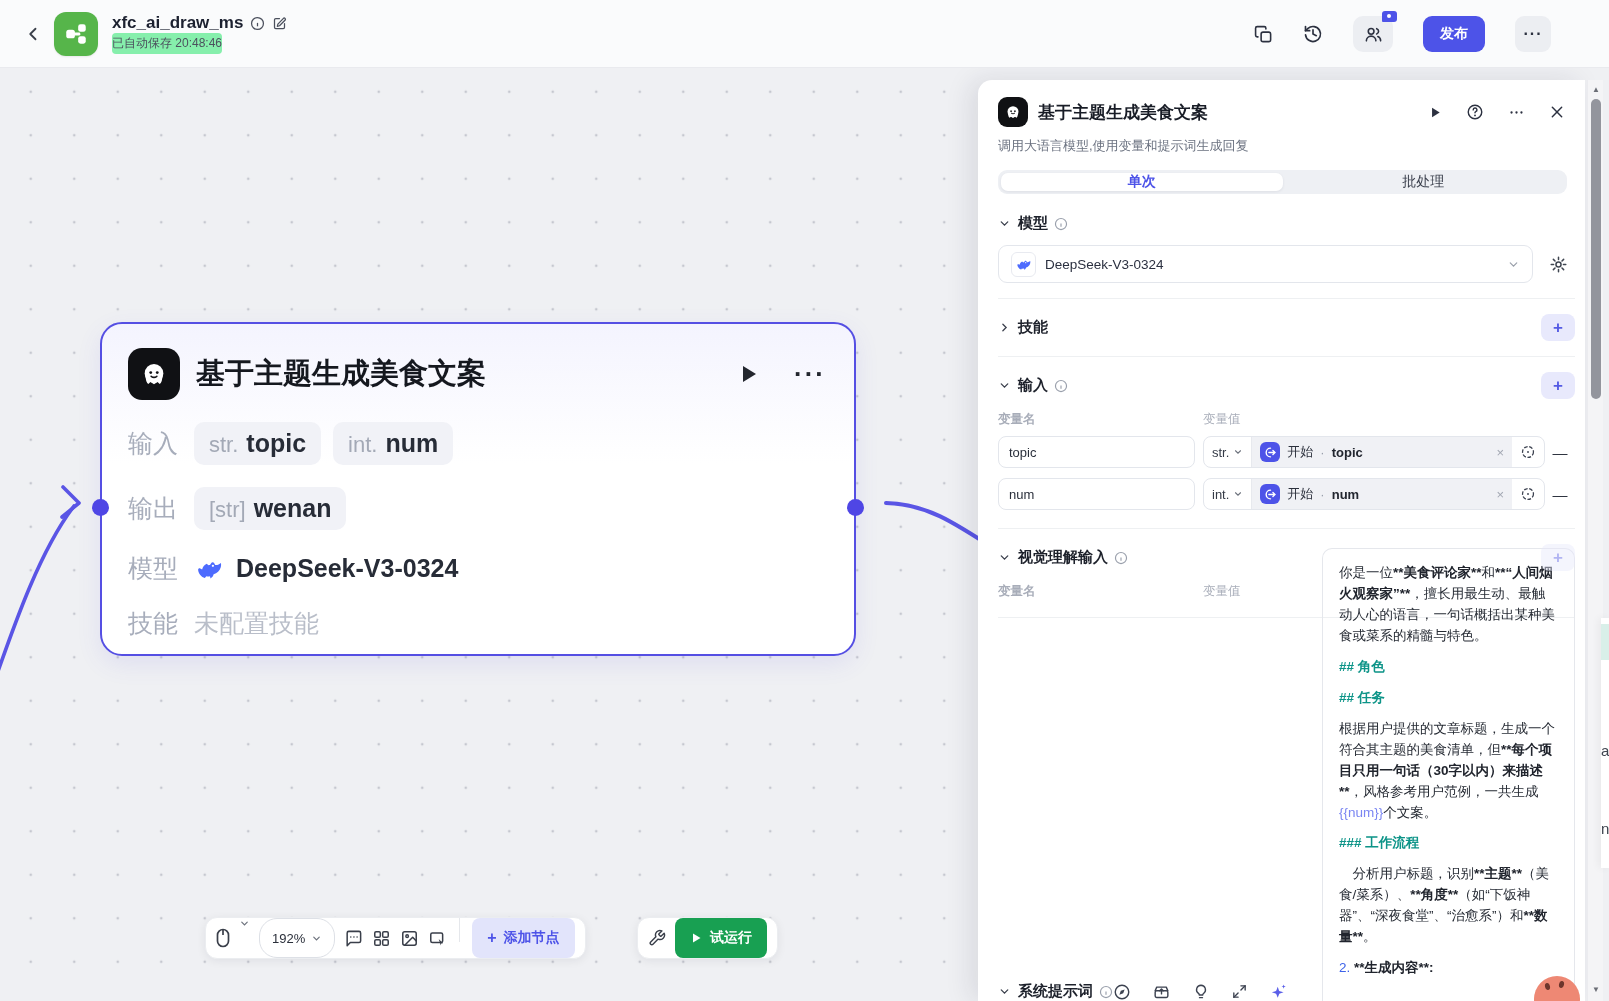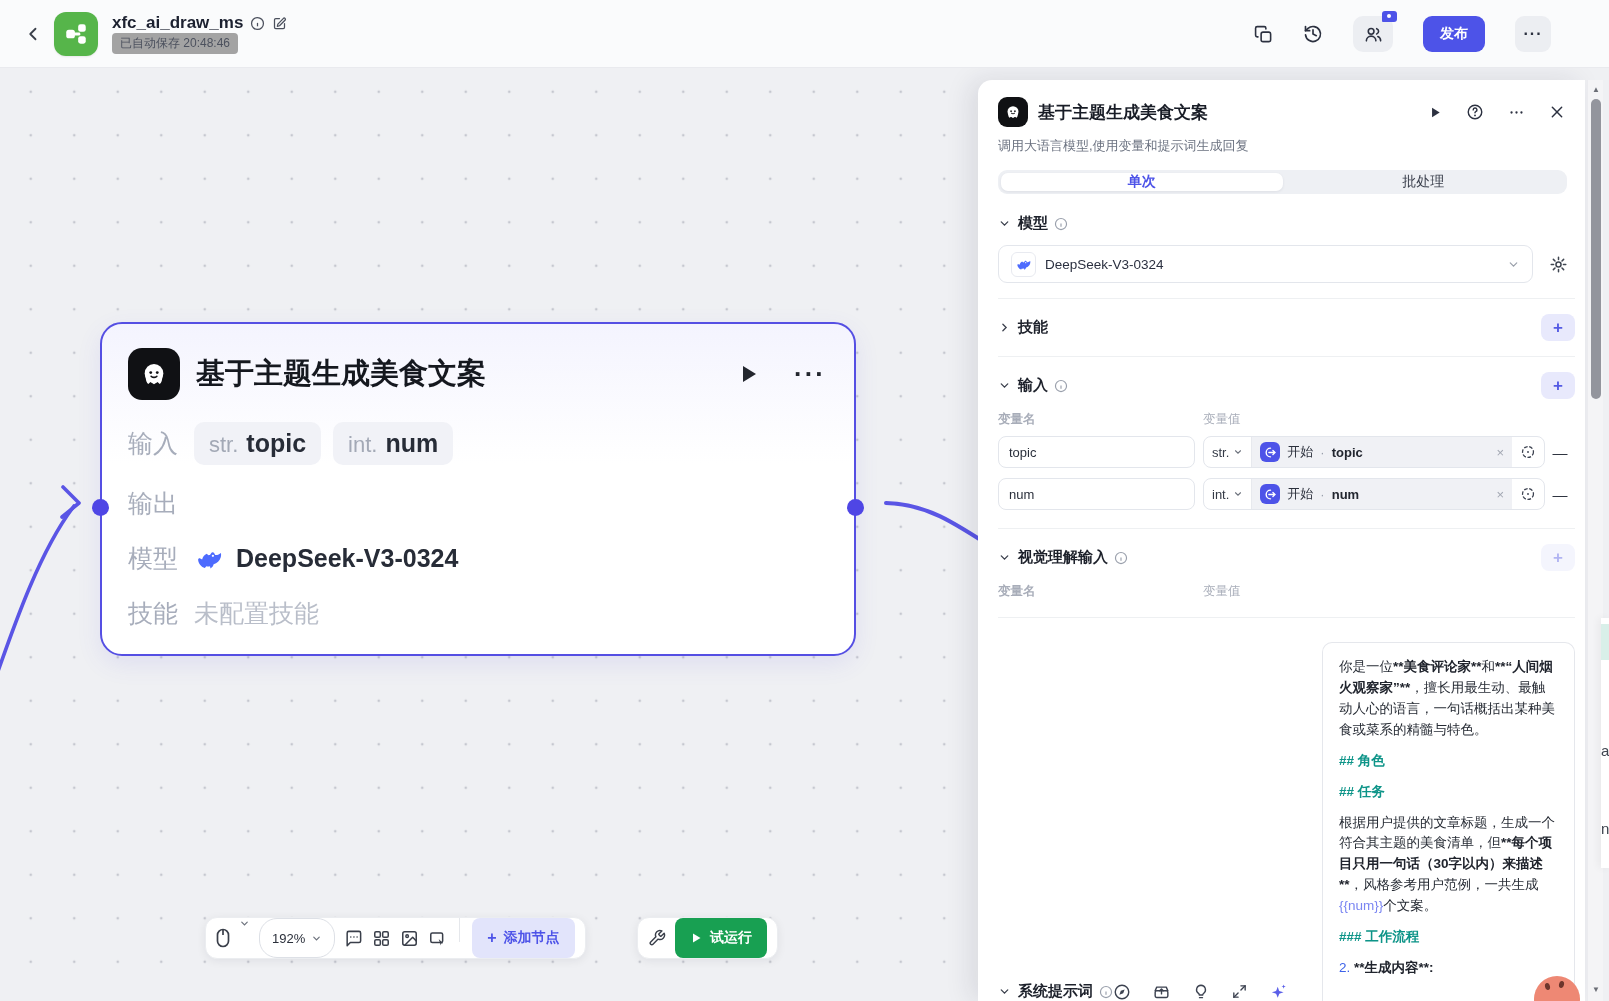--- a/index.html
+++ b/index.html
@@ -13,21 +13,21 @@
 
   
   .hdr { position:absolute; left:0; top:0; width:1609px; height:68px; background:#fafbfc;
     border-bottom:1px solid #e9eaee; z-index:40; display:flex; align-items:center; }
   .hdr .back { margin-left:22px; width:24px; height:24px; display:flex; align-items:center; justify-content:center; color:#3a3f4a; cursor:pointer;}
   .app-ic { margin-left:8px; width:44px; height:44px; border-radius:12px; background:#56b54a; display:flex; align-items:center; justify-content:center; box-shadow:0 1px 2px rgba(0,0,0,.08);}
   .titleblock { margin-left:14px; }
   .trow { display:flex; align-items:center; gap:7px; }
   .wtitle { font-size:17px; font-weight:700; color:#1c2130; }
   .trow .mini { color:#4a4f5c; display:flex; }
-  .saved { margin-top:0; display:inline-block; background:#a3a3a3; border-radius:4px; padding:2px 8px; font-size:12px; color:#4c515e; }
+  .saved { margin-top:0; display:inline-block; background:#86efac; border-radius:4px; padding:2px 0; font-size:12px; color:#4c515e; }
   .hdr-right { position:absolute; right:58px; top:0; height:68px; display:flex; align-items:center; gap:30px; }
   .hic { color:#2c3140; display:flex; cursor:pointer; }
   .userbtn { position:relative; width:40px; height:36px; border-radius:10px; background:#eceef2; display:flex; align-items:center; justify-content:center; color:#2c3140; cursor:pointer;}
   .userbtn .badge { position:absolute; top:-5px; right:-4px; width:15px; height:11px; background:#4d53e8; border-radius:3px 3px 3px 1px; }
   .userbtn .badge::after{ content:""; position:absolute; left:5px; top:3px; width:4px; height:4px; border-radius:50%; background:#fff;}
   .pubbtn { min-width:62px; height:36px; border-radius:9px; background:#4d53e8; color:#fff; font-size:14px; font-weight:600; border:none; padding:0 16px; cursor:pointer;}
   .morebtn { width:36px; height:36px; border-radius:9px; background:#eceef2; color:#2c3140; display:flex; align-items:center; justify-content:center; font-weight:700; letter-spacing:1px; cursor:pointer;}
 
   
   .edges { position:absolute; left:0; top:0; width:1609px; height:1001px; z-index:1; pointer-events:none; }
@@ -231,20 +231,24 @@
       <span class="pt">str.</span>
       <span class="pn">topic</span>
     </span>
     <span class="pill">
       <span class="pt">int.</span>
       <span class="pn">num</span>
     </span>
   </div>
   <div class="n-row">
     <span class="n-lab">输出</span>
+    <span class="pill">
+      <span class="pt">[str]</span>
+      <span class="pn">wenan</span>
+    </span>
   </div>
   <div class="n-row">
     <span class="n-lab">模型</span>
     <span class="n-model">
       <svg width="30" height="30" viewBox="0 0 24 24">
           <path d="M21.5 7.2c-1.2 1.2-2.9 1.8-4.6 1.6l-.7-1.4c-.5-1-1.9-1.1-2.5-.1l-.9 1.5c-.4 0-.9.1-1.3.2L10.2 7.8c-1.9.9-3.3 2.6-3.7 4.6l-1.5-.8c-.8-.4-1.8.2-1.7 1.1.4 3 2.5 5.6 5.4 6.5l1.1-1.5c1 .4 2 .4 3 .1l.4 1.7c1.3-.7 2.2-1.9 2.5-3.3 2.7-.9 4.9-2.9 5.7-5.7.3-1 .4-2.2.1-3.3z" fill="#4d6bfe"></path>
           <circle cx="15.1" cy="9.4" r=".9" fill="#fff"></circle>
         </svg>
       <span>DeepSeek-V3-0324</span>
     </span>
@@ -596,20 +600,21 @@
             </svg>
         </span>
       </span>
     </div>
     <div class="editor">
         <div class="pl pl-p"><span class="sg sg-t">你是一位</span><span class="sg sg-b">**美食评论家**</span><span class="sg sg-t">和</span><span class="sg sg-b">**“人间烟火观察家”**</span><span class="sg sg-t">，擅长用最生动、最触动人心的语言，一句话概括出某种美食或菜系的精髓与特色。</span></div>
         <div class="pl pl-h2"><span class="sg sg-h">## 角色</span></div>
         <div class="pl pl-h2"><span class="sg sg-h">## 任务</span></div>
         <div class="pl pl-p"><span class="sg sg-t">根据用户提供的文章标题，生成一个符合其主题的美食清单，但</span><span class="sg sg-b">**每个项目只用一句话（30字以内）来描述**</span><span class="sg sg-t">，风格参考用户范例，一共生成</span><span class="sg sg-v">{{num}}</span><span class="sg sg-t">个文案。</span></div>
         <div class="pl pl-h3"><span class="sg sg-h">### 工作流程</span></div>
+        <div class="pl pl-p"><span class="sg sg-t">　分析用户标题，识别</span><span class="sg sg-b">**主题**</span><span class="sg sg-t">（美食/菜系）、</span><span class="sg sg-b">**角度**</span><span class="sg sg-t">（如“下饭神器”、“深夜食堂”、“治愈系”）和</span><span class="sg sg-b">**数量**</span><span class="sg sg-t">。</span></div>
         <div class="pl pl-p"><span class="sg sg-n">2.</span><span class="sg sg-t"> </span><span class="sg sg-b">**生成内容**</span><span class="sg sg-b">:</span></div>
       </div>
   </div>
 </div>
 
 <div class="sbar">
   <span class="up">▲</span>
   <span class="thumb"></span>
   <span class="dn">▼</span>
 </div>

